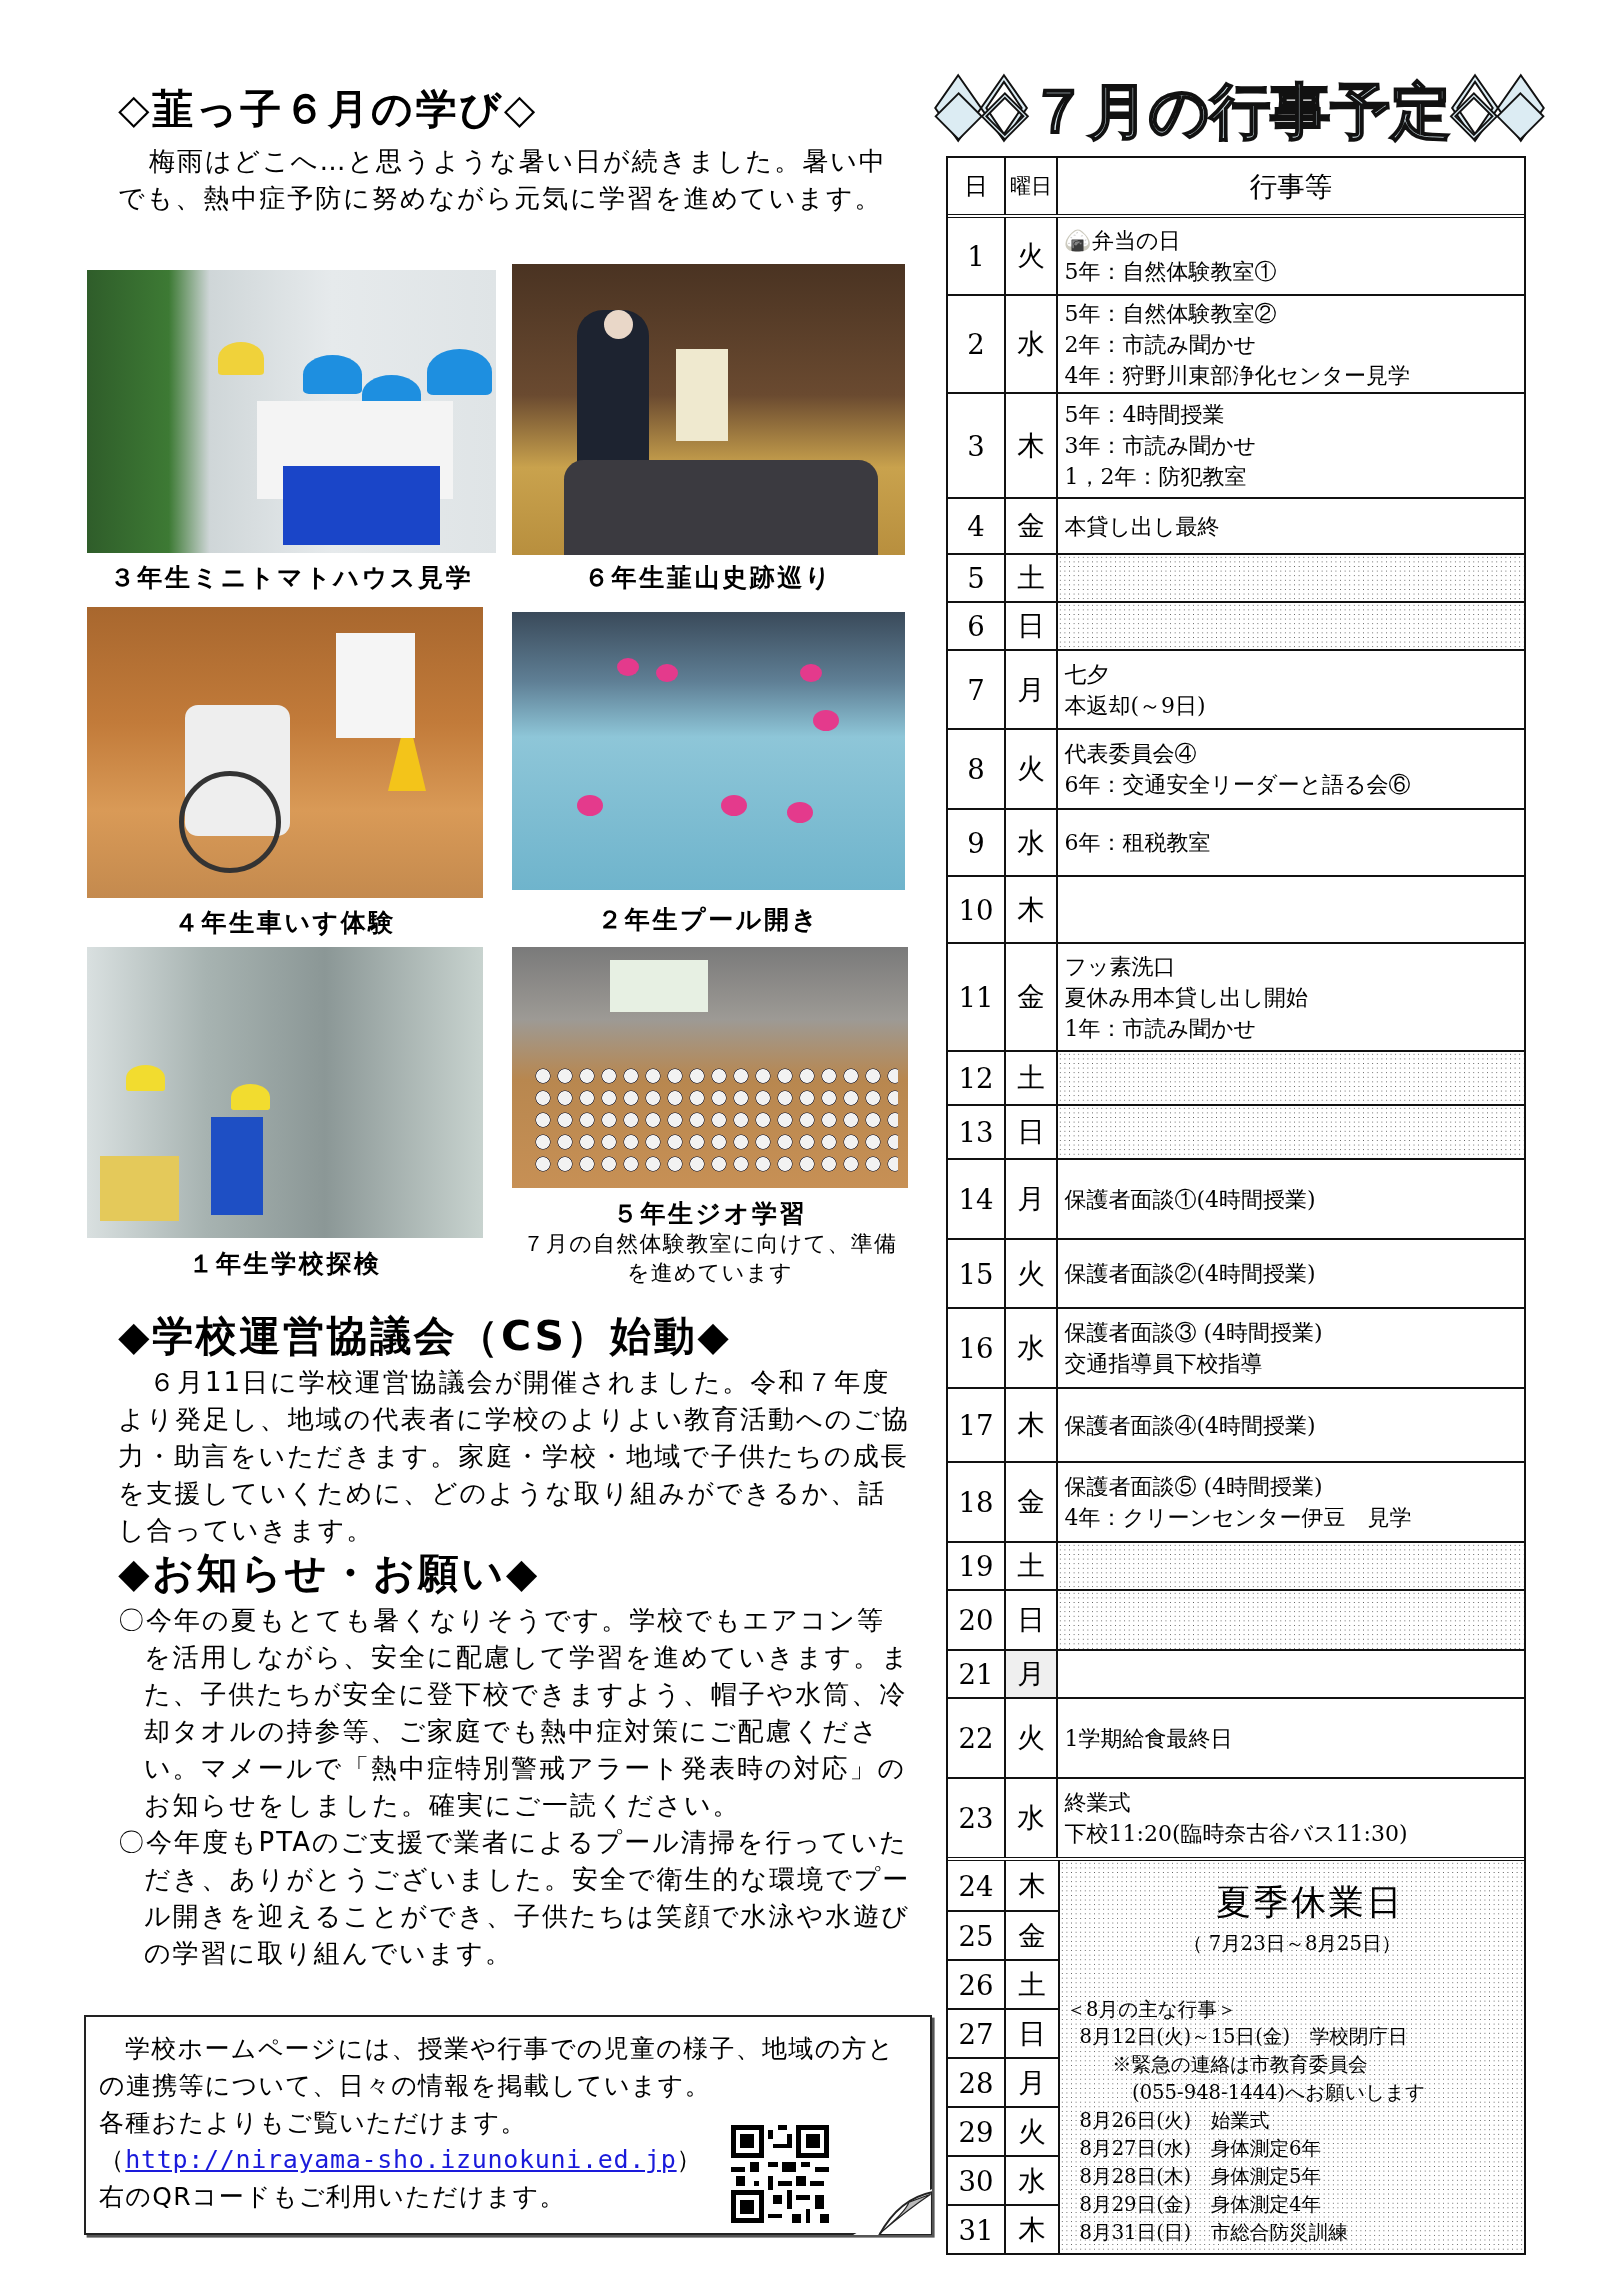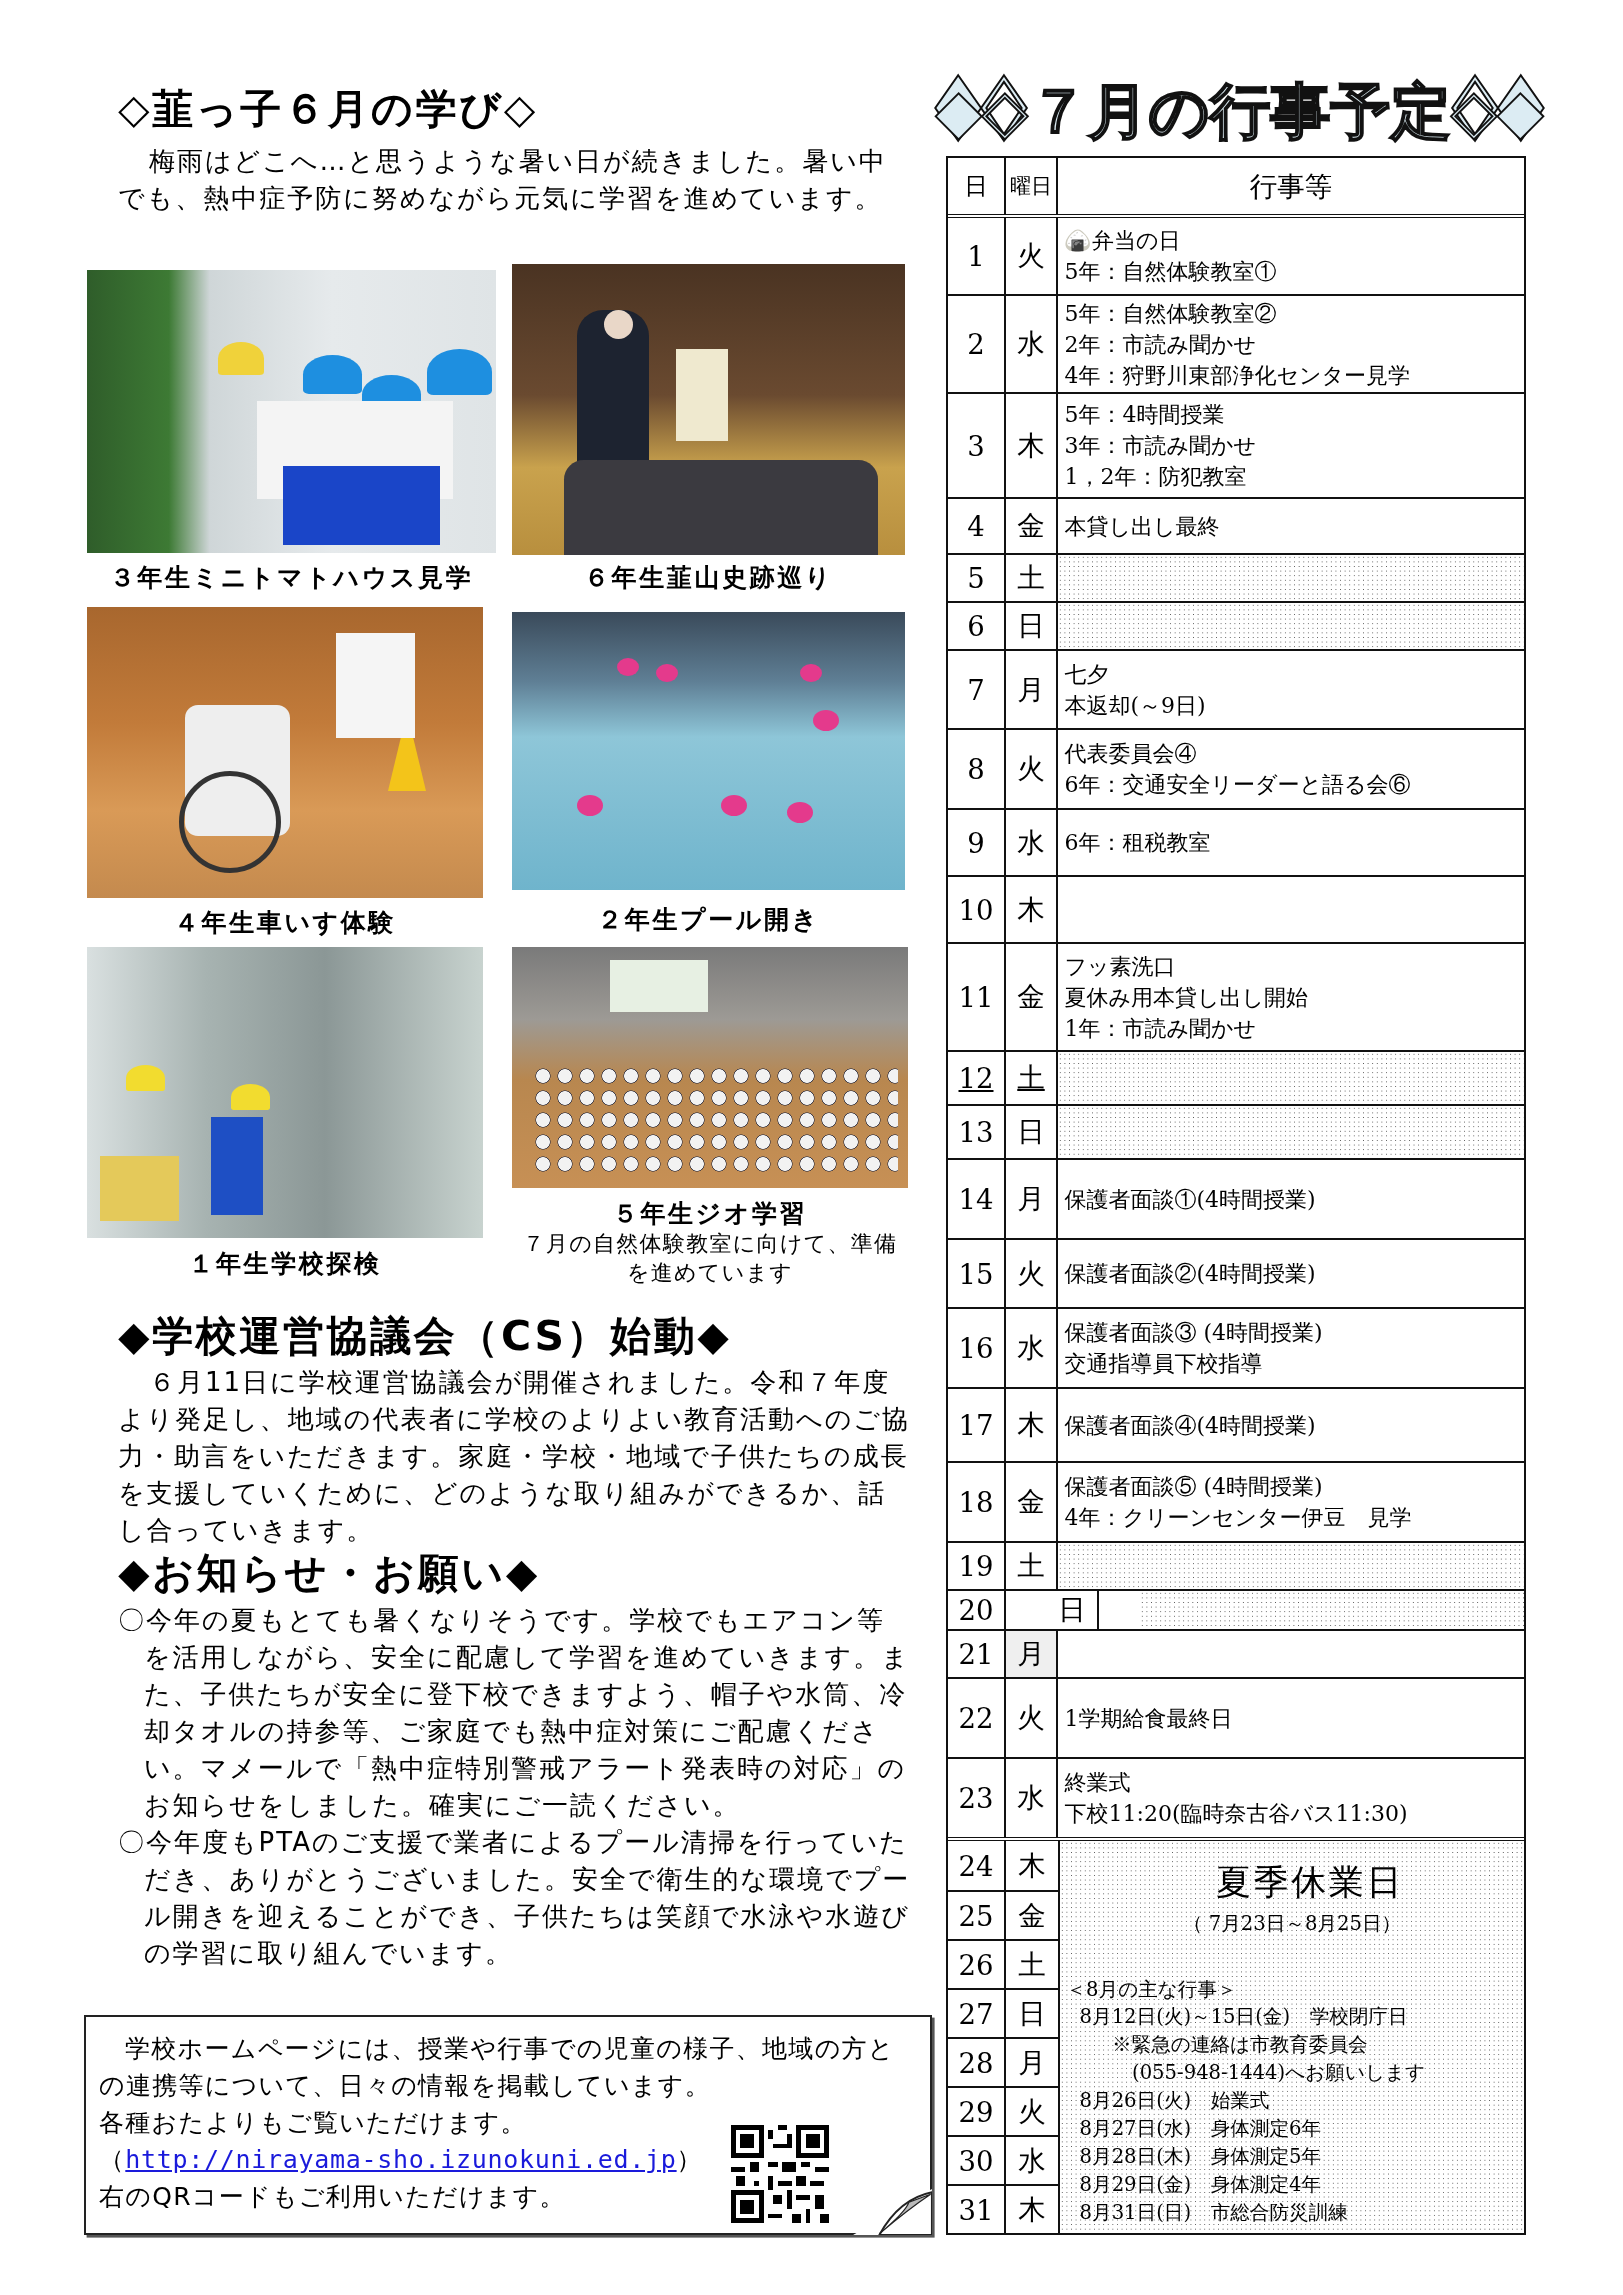--- a/index.html
+++ b/index.html
@@ -276,21 +276,21 @@
       </div>
       <div class="row" style="height: 108px;">
         <div class="c-day">11</div>
         <div class="c-wd">金</div>
         <div class="c-ev">
           <div>フッ素洗口</div>
           <div>夏休み用本貸し出し開始</div>
           <div>1年：市読み聞かせ</div>
         </div>
       </div>
-      <div class="row" style="height: 54px; text-decoration: underline;">
+      <div class="row" style="height: 54px;">
         <div class="c-day">12</div>
         <div class="c-wd">土</div>
         <div class="c-ev dotted"></div>
       </div>
       <div class="row" style="height: 54px;">
         <div class="c-day">13</div>
         <div class="c-wd">日</div>
         <div class="c-ev dotted"></div>
       </div>
       <div class="row" style="height: 80px;">
@@ -328,21 +328,21 @@
         <div class="c-ev">
           <div>保護者面談⑤ (4時間授業)</div>
           <div>4年：クリーンセンター伊豆　見学</div>
         </div>
       </div>
       <div class="row" style="height: 48px;">
         <div class="c-day">19</div>
         <div class="c-wd">土</div>
         <div class="c-ev dotted"></div>
       </div>
-      <div class="row" style="height: 40px; gap: 41px;">
+      <div class="row" style="height: 60px;">
         <div class="c-day">20</div>
         <div class="c-wd">日</div>
         <div class="c-ev dotted"></div>
       </div>
       <div class="row" style="height: 48px;">
         <div class="c-day">21</div>
         <div class="c-wd holiday-wd">月</div>
       </div>
       <div class="row" style="height: 80px;">
         <div class="c-day">22</div>

